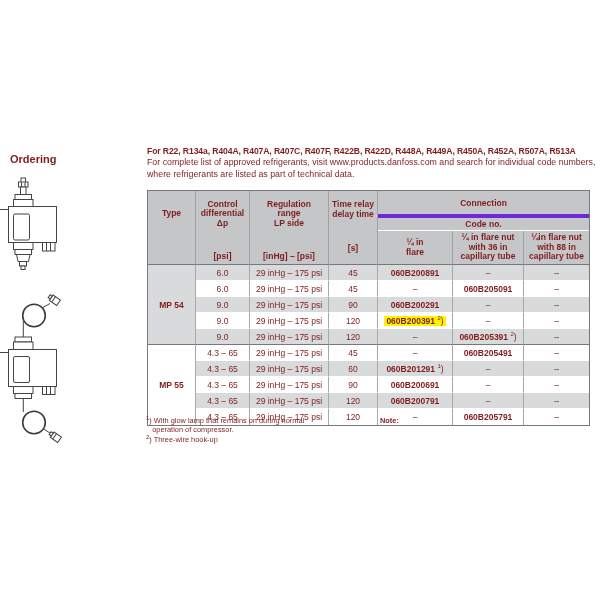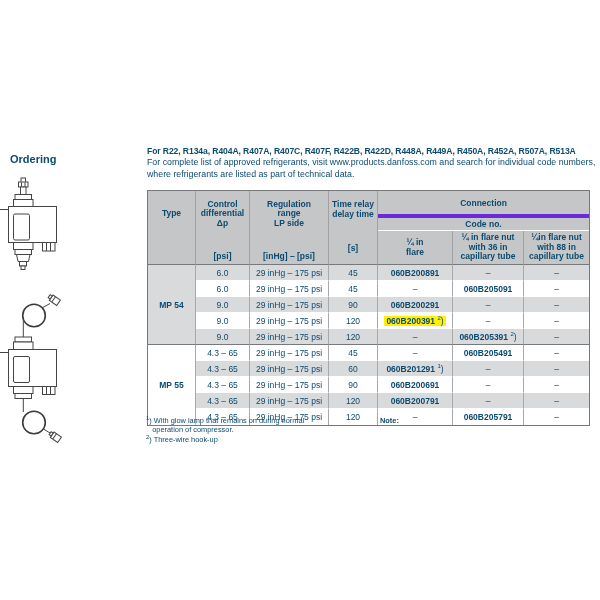--- a/index.html
+++ b/index.html
@@ -1,19 +1,19 @@
 <!DOCTYPE html>
 <html><head>
 <meta charset="utf-8">
 <style>
   * { margin:0; padding:0; box-sizing:border-box; }
   body { background:#fff; }
   .canvas {
     position:relative; width:600px; height:600px; background:#ffffff;
-    font-family:"Liberation Sans", sans-serif; color:#0c4a6e; overflow:hidden;
+    font-family:"Liberation Sans", sans-serif; color:#7f1d1d; overflow:hidden;
   }
   .ordering-label { position:absolute; left:10px; top:153px; font-size:11px; font-weight:bold; }
   .drawing1 { position:absolute; left:0; top:175px; }
   .drawing2 { position:absolute; left:0; top:292px; }
 
   .intro { position:absolute; left:147px; top:146px; width:450px; font-size:8.8px; line-height:11.4px; }
   .intro .l1 { font-weight:bold; white-space:nowrap; font-size:8.6px; letter-spacing:-0.1px; display:block; }
 
   .table-wrap { position:absolute; left:147px; top:190px; border:1px solid #77787b; background:#fff; }
   table { border-collapse:separate; border-spacing:0; table-layout:fixed; width:441px; font-size:8.5px; }

